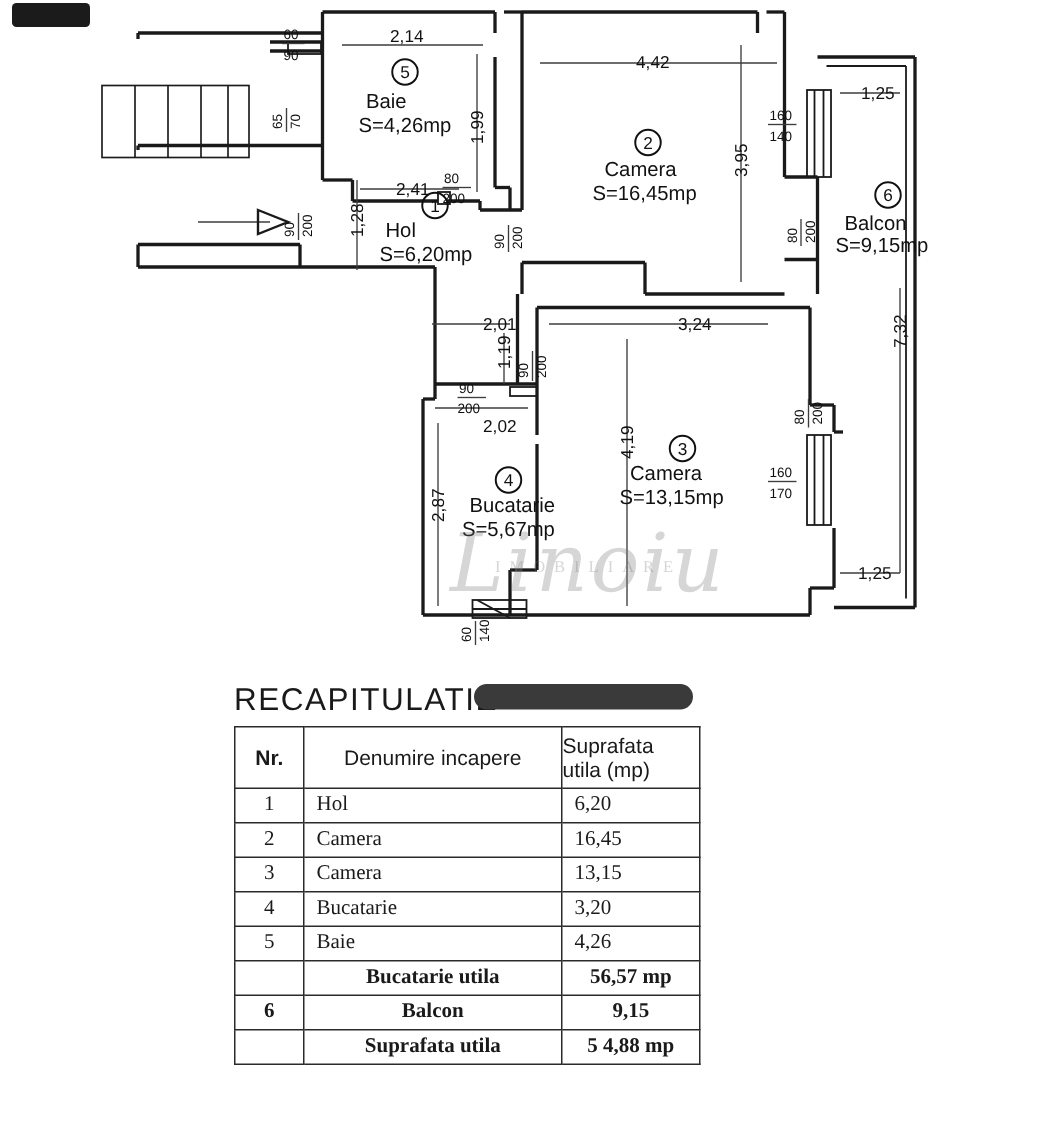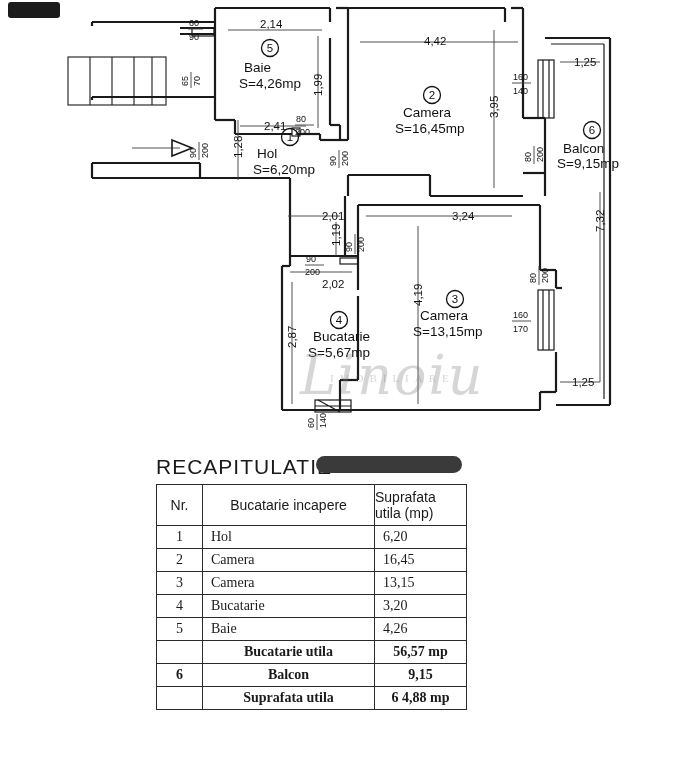--- a/index.html
+++ b/index.html
@@ -309,22 +309,22 @@
   </div>
 
   <table id="recap" style="border-collapse:collapse;width:310px;margin-top:3px;table-layout:fixed;">
     <colgroup>
         <col style="width:46px">
         <col style="width:172px">
         <col style="width:92px">
       </colgroup>
     <thead>
       <tr>
-        <th style="border:1.4px solid #2a2a2a;padding:8px 0;font-weight:normal;font-size:14px;vertical-align:middle;">Nr.</th>
-        <th style="border:1.4px solid #2a2a2a;padding:8px 6px;font-weight:normal;font-size:14px;vertical-align:middle;">Bucatarie incapere</th>
+        <th style="border:1.4px solid #2a2a2a;padding:8px 0;font-weight:bold;font-size:14px;vertical-align:middle;">Nr.</th>
+        <th style="border:1.4px solid #2a2a2a;padding:8px 6px;font-weight:normal;font-size:14px;vertical-align:middle;">Denumire incapere</th>
         <th style="border:1.4px solid #2a2a2a;padding:4px 0;font-weight:normal;font-size:14px;text-align:left;line-height:1.15;">
           <span style="display:block">Suprafata</span>
           <span style="display:block">utila (mp)</span>
         </th>
       </tr>
     </thead>
     <tbody id="recap-body">
         <tr>
           <td style="border: 1.4px solid rgb(42, 42, 42); padding: 3px 4px; font-size: 14px; text-align: center; font-weight: normal; font-family: &quot;Liberation Serif&quot;, serif;">1</td>
           <td style="border: 1.4px solid rgb(42, 42, 42); padding: 3px 8px; font-size: 14px; text-align: left; font-weight: normal; font-family: &quot;Liberation Serif&quot;, serif;">Hol</td>
@@ -356,17 +356,17 @@
           <td style="border: 1.4px solid rgb(42, 42, 42); padding: 3px 8px; font-size: 14px; text-align: center; font-weight: bold; font-family: &quot;Liberation Serif&quot;, serif;">56,57 mp</td>
         </tr>
         <tr>
           <td style="border: 1.4px solid rgb(42, 42, 42); padding: 3px 4px; font-size: 14px; text-align: center; font-weight: bold; font-family: &quot;Liberation Serif&quot;, serif;">6</td>
           <td style="border: 1.4px solid rgb(42, 42, 42); padding: 3px 8px; font-size: 14px; text-align: center; font-weight: bold; font-family: &quot;Liberation Serif&quot;, serif;">Balcon</td>
           <td style="border: 1.4px solid rgb(42, 42, 42); padding: 3px 8px; font-size: 14px; text-align: center; font-weight: bold; font-family: &quot;Liberation Serif&quot;, serif;">9,15</td>
         </tr>
         <tr>
           <td style="border: 1.4px solid rgb(42, 42, 42); padding: 3px 4px; font-size: 14px; text-align: center; font-weight: bold; font-family: &quot;Liberation Serif&quot;, serif;"></td>
           <td style="border: 1.4px solid rgb(42, 42, 42); padding: 3px 8px; font-size: 14px; text-align: center; font-weight: bold; font-family: &quot;Liberation Serif&quot;, serif;">Suprafata utila</td>
-          <td style="border: 1.4px solid rgb(42, 42, 42); padding: 3px 8px; font-size: 14px; text-align: center; font-weight: bold; font-family: &quot;Liberation Serif&quot;, serif;">6 4,88 mp</td>
+          <td style="border: 1.4px solid rgb(42, 42, 42); padding: 3px 8px; font-size: 14px; text-align: center; font-weight: bold; font-family: &quot;Liberation Serif&quot;, serif;">5 4,88 mp</td>
         </tr>
       </tbody>
   </table>
 </div>
 
 </body></html>

